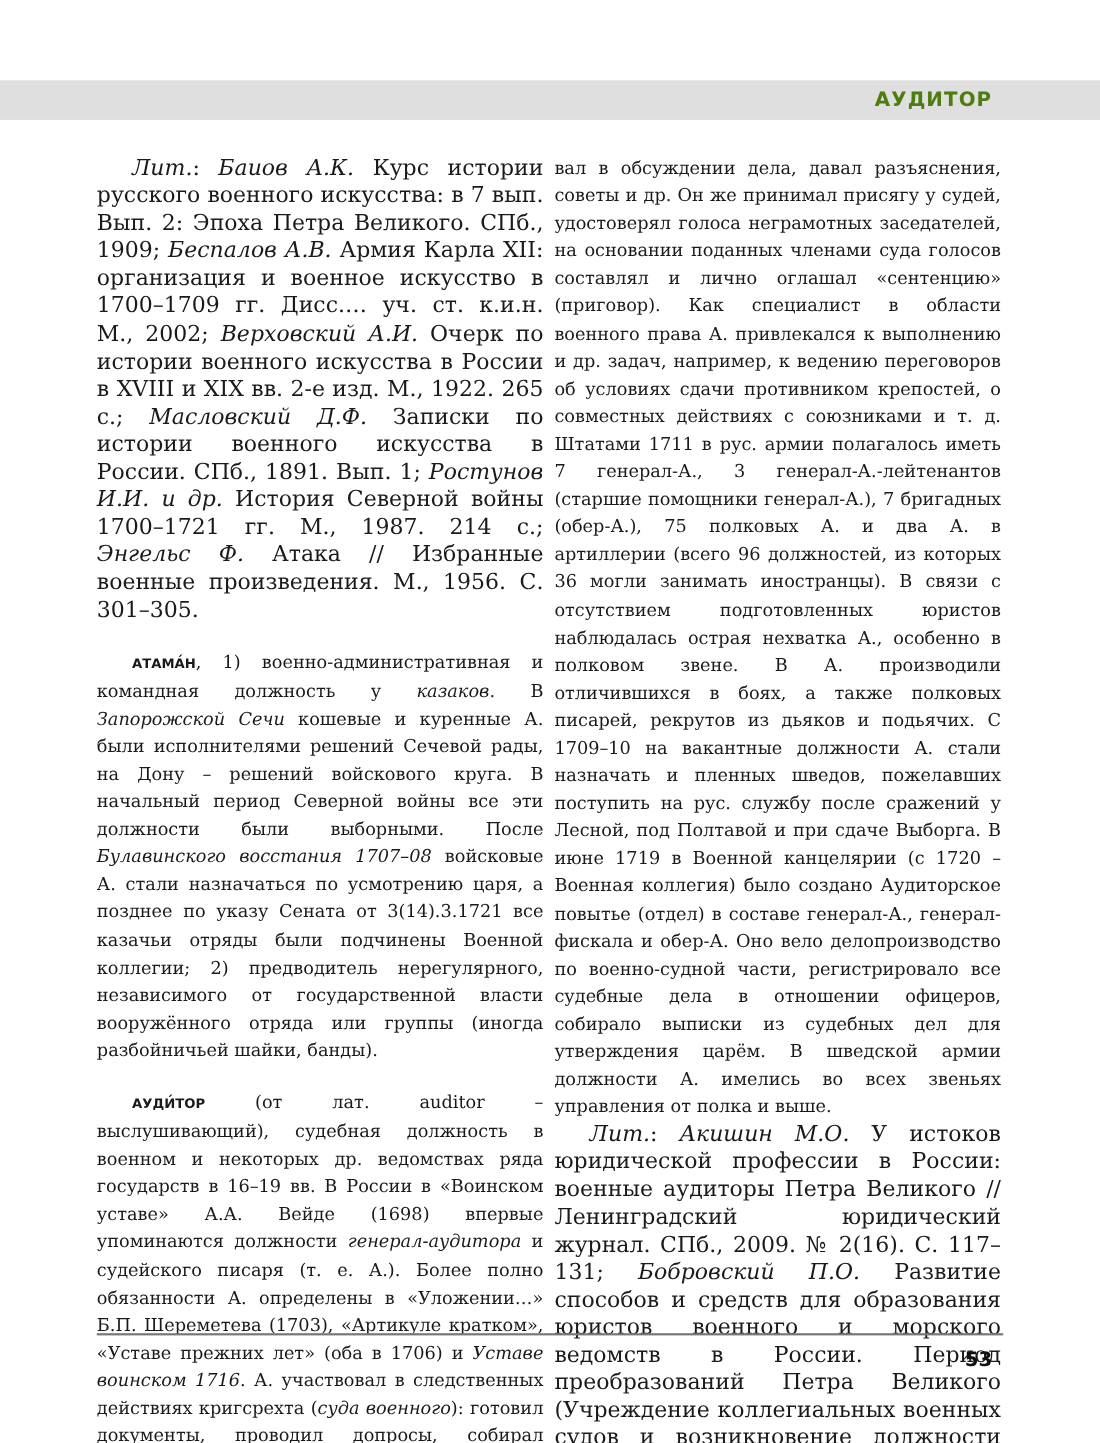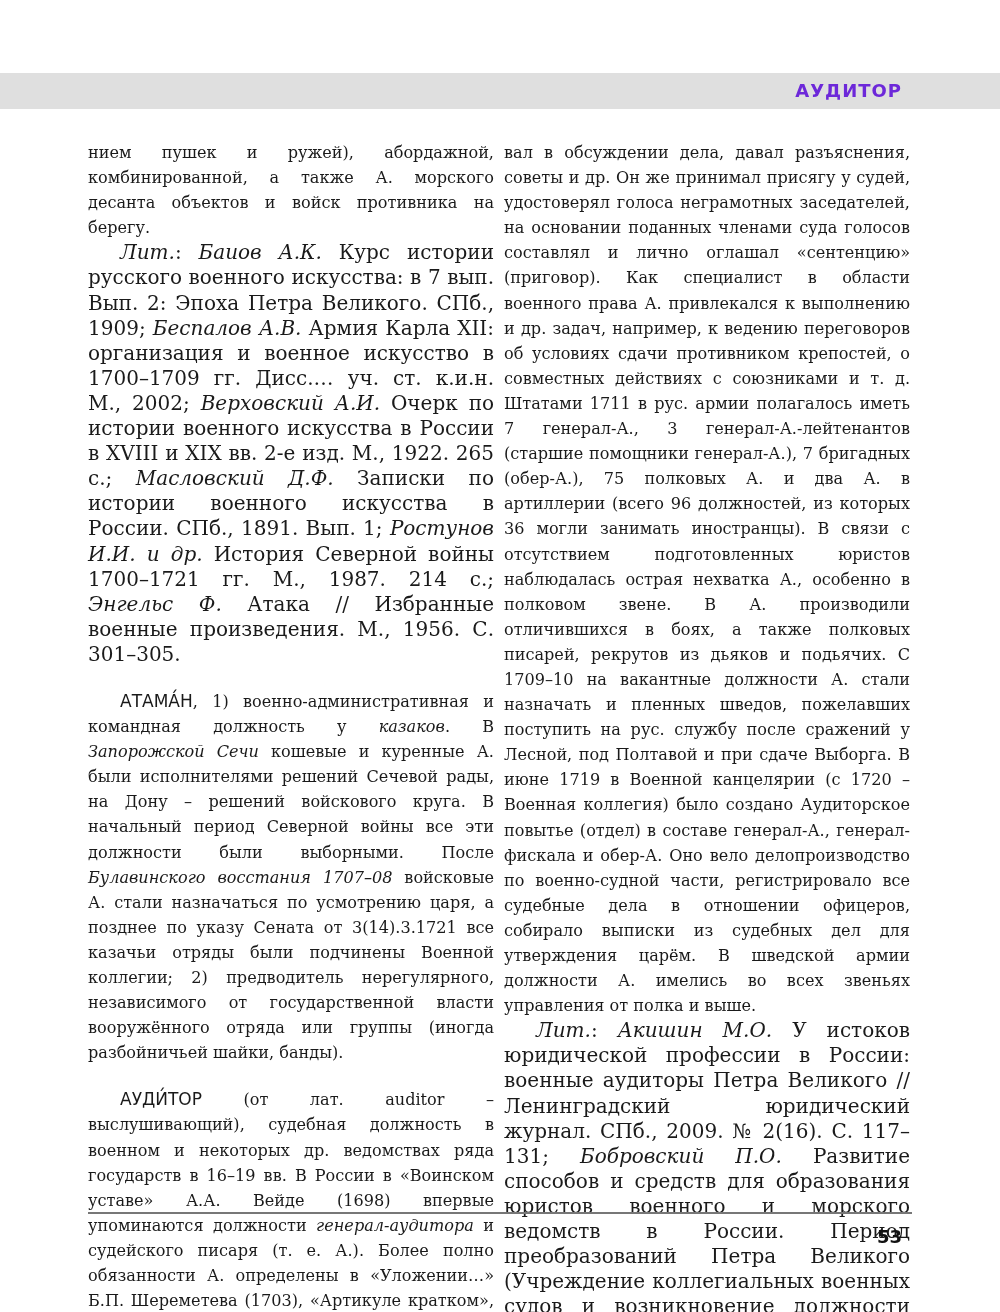--- a/index.html
+++ b/index.html
@@ -1,43 +1,42 @@
 <!DOCTYPE html>
 <html><head>
 <meta charset="utf-8">
 <style>
   html, body { margin: 0; padding: 0; background: #ffffff; }
   body { width: 1000px; height: 1312px; position: relative; overflow: hidden;
          font-family: "DejaVu Serif", "Liberation Serif", serif; color: #1a1a1a; }
   .header-band { position: absolute; left: 0; top: 73px; width: 1000px; height: 36px;
                  background: #dfdfdf; }
   .running-head { position: absolute; right: 98px; top: 80px; font-family: "DejaVu Sans", "Liberation Sans", sans-serif;
-                  font-weight: bold; font-size: 18px; letter-spacing: 1px; color: #6d28d9; }
+                  font-weight: bold; font-size: 18px; letter-spacing: 1px; color: #4d7c0f; }
   .col { position: absolute; top: 140px; width: 406px; font-size: 16.1px; line-height: 25.1px;
          text-align: justify; }
   .col.left { left: 88px; }
   .col.right { left: 504px; }
   .col p { margin: 0; }
   .indent { text-indent: 32px; }
   .lit { font-size: 20px; line-height: 25.1px; }
   .entry { margin-top: 22px !important; }
-  .head { font-family: "DejaVu Sans", "Liberation Sans", sans-serif; font-weight: normal; font-size: 17px; }
+  .head { font-family: "DejaVu Sans", "Liberation Sans", sans-serif; font-weight: bold; font-size: 12px; }
   i { font-style: italic; }
   .footer-rule { position: absolute; left: 88px; top: 1212px; width: 824px; height: 2px; background: #777; }
   .page-number { position: absolute; right: 98px; top: 1226px; font-family: "DejaVu Sans", "Liberation Sans", sans-serif;
                  font-weight: bold; font-size: 18px; color: #111; }
 </style>
 </head>
 <body>
 
 <div class="header-band"></div>
 <div class="running-head">АУДИТОР</div>
 
 <div class="col left">
-  <p>нием пушек и ружей), абордажной, комбинированной, а также А. морского десанта объектов и войск противника на берегу.</p>
   <p class="indent lit">
     <i>Лит.</i><span>: <i>Баиов А.К.</i> Курс истории русского военного искусства: в 7 вып. Вып. 2: Эпоха Петра Великого. СПб., 1909; <i>Беспалов А.В.</i> Армия Карла XII: организация и военное искусство в 1700–1709 гг. Дисс.… уч. ст. к.и.н. М., 2002; <i>Верховский А.И.</i> Очерк по истории военного искусства в России в XVIII и XIX вв. 2-е изд. М., 1922. 265 с.; <i>Масловский Д.Ф.</i> Записки по истории военного искусства в России. СПб., 1891. Вып. 1; <i>Ростунов И.И. и др.</i> История Северной войны 1700–1721 гг. М., 1987. 214 с.; <i>Энгельс Ф.</i> Атака // Избранные военные произведения. М., 1956. С. 301–305.</span>
   </p>
   <p class="indent entry">
     <span class="head">АТАМА́Н</span><span>, 1) военно-административная и командная должность у <i>казаков</i>. В <i>Запорожской Сечи</i> кошевые и куренные А. были исполнителями решений Сечевой рады, на Дону – решений войскового круга. В начальный период Северной войны все эти должности были выборными. После <i>Булавинского восстания 1707–08</i> войсковые А. стали назначаться по усмотрению царя, а позднее по указу Сената от 3(14).3.1721 все казачьи отряды были подчинены Военной коллегии; 2) предводитель нерегулярного, независимого от государственной власти вооружённого отряда или группы (иногда разбойничьей шайки, банды).</span>
   </p>
   <p class="indent entry">
     <span class="head">АУДИ́ТОР</span><span> (от лат. auditor – выслушивающий), судебная должность в военном и некоторых др. ведомствах ряда государств в 16–19 вв. В России в «Воинском уставе» А.А. Вейде (1698) впервые упоминаются должности <i>генерал-аудитора</i> и судейского писаря (т. е. А.). Более полно обязанности А. определены в «Уложении…» Б.П. Шереметева (1703), «Артикуле кратком», «Уставе прежних лет» (оба в 1706) и <i>Уставе воинском 1716</i>. А. участвовал в следственных действиях кригсрехта (<i>суда военного</i>): готовил документы, проводил допросы, собирал необходимые справки и доказательства по делу, участво-</span>
   </p>
 </div>

